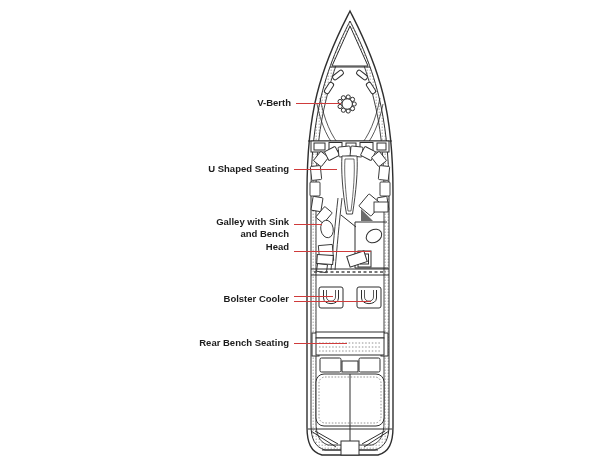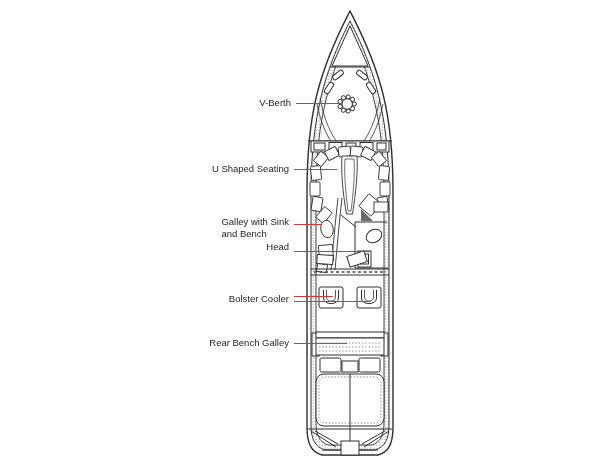--- a/index.html
+++ b/index.html
@@ -8,25 +8,26 @@
     width:603px;height:475px;
     background:#ffffff;
     overflow:hidden;
     font-family:"Liberation Sans",sans-serif;
   }
   .boat-svg{position:absolute;left:0;top:0;}
   .callout-label{
     position:absolute;
     transform:translateY(-50%);
     font-family:"Liberation Sans",sans-serif;
-    font-weight:normal;
+    font-weight:bold;
     font-size:9.5px;
     line-height:12px;
     color:#1c1c1c;
     white-space:pre-line;
+    text-align:right;
   }
   .leader-line{
     position:absolute;
     height:1px;
     background:#cf3b3b;
   }
 </style>
 </head>
 <body>
 
@@ -232,17 +233,17 @@
       <div class="callout-label" style="right: 314px; top: 169px; color: rgb(28, 28, 28);">U Shaped Seating</div>
       <div class="leader-line" style="left: 294px; top: 169px; width: 43px; background: rgb(207, 59, 59);"></div>
       <div class="callout-label" style="right: 314px; top: 228px; color: rgb(28, 28, 28);">Galley with Sink
 and Bench</div>
       <div class="leader-line" style="left: 294px; top: 224px; width: 28px; background: rgb(207, 59, 59);"></div>
       <div class="callout-label" style="right: 314px; top: 247px; color: rgb(28, 28, 28);">Head</div>
       <div class="leader-line" style="left: 294px; top: 251px; width: 77px; background: rgb(207, 59, 59);"></div>
       <div class="callout-label" style="right: 314px; top: 299px; color: rgb(28, 28, 28);">Bolster Cooler</div>
       <div class="leader-line" style="left: 294px; top: 296px; width: 39px; background: rgb(207, 59, 59);"></div>
       <div class="leader-line" style="left: 294px; top: 301px; width: 77px; background: rgb(207, 59, 59);"></div>
-      <div class="callout-label" style="right: 314px; top: 343px; color: rgb(28, 28, 28);">Rear Bench Galley</div>
+      <div class="callout-label" style="right: 314px; top: 343px; color: rgb(28, 28, 28);">Rear Bench Seating</div>
       <div class="leader-line" style="left: 294px; top: 343px; width: 53px; background: rgb(207, 59, 59);"></div>
     </div>
 
 </div>
 
 </body></html>

